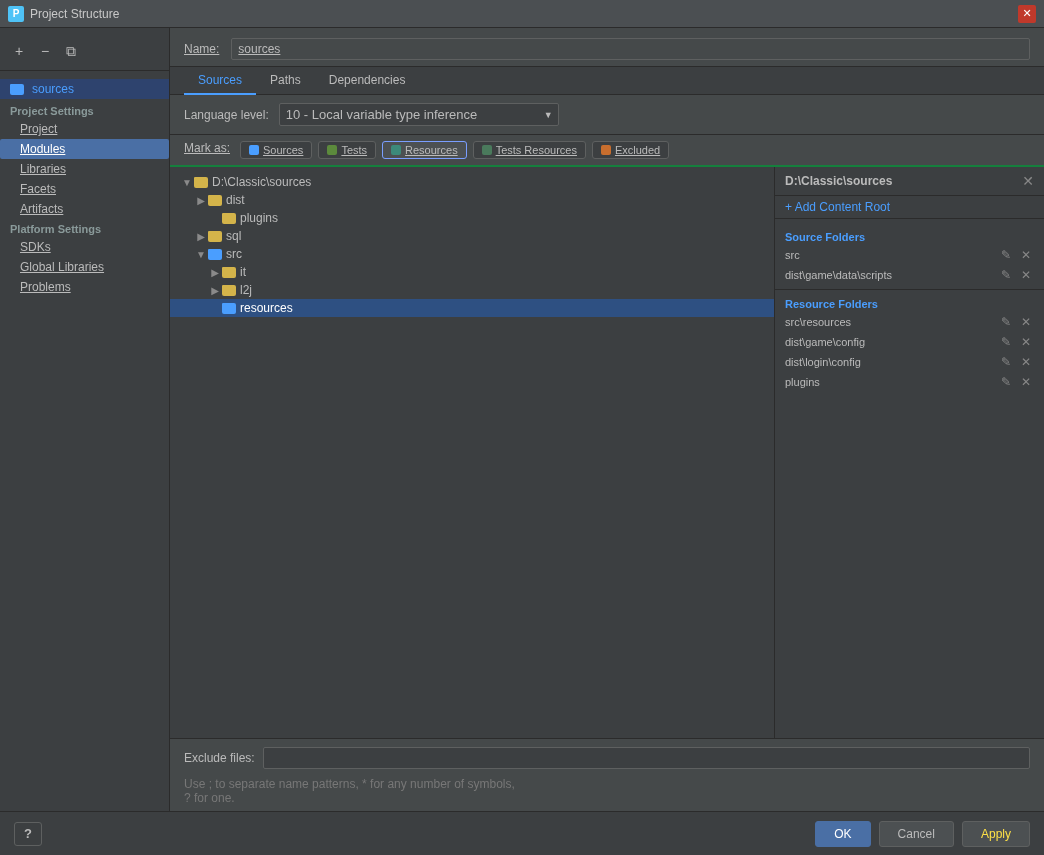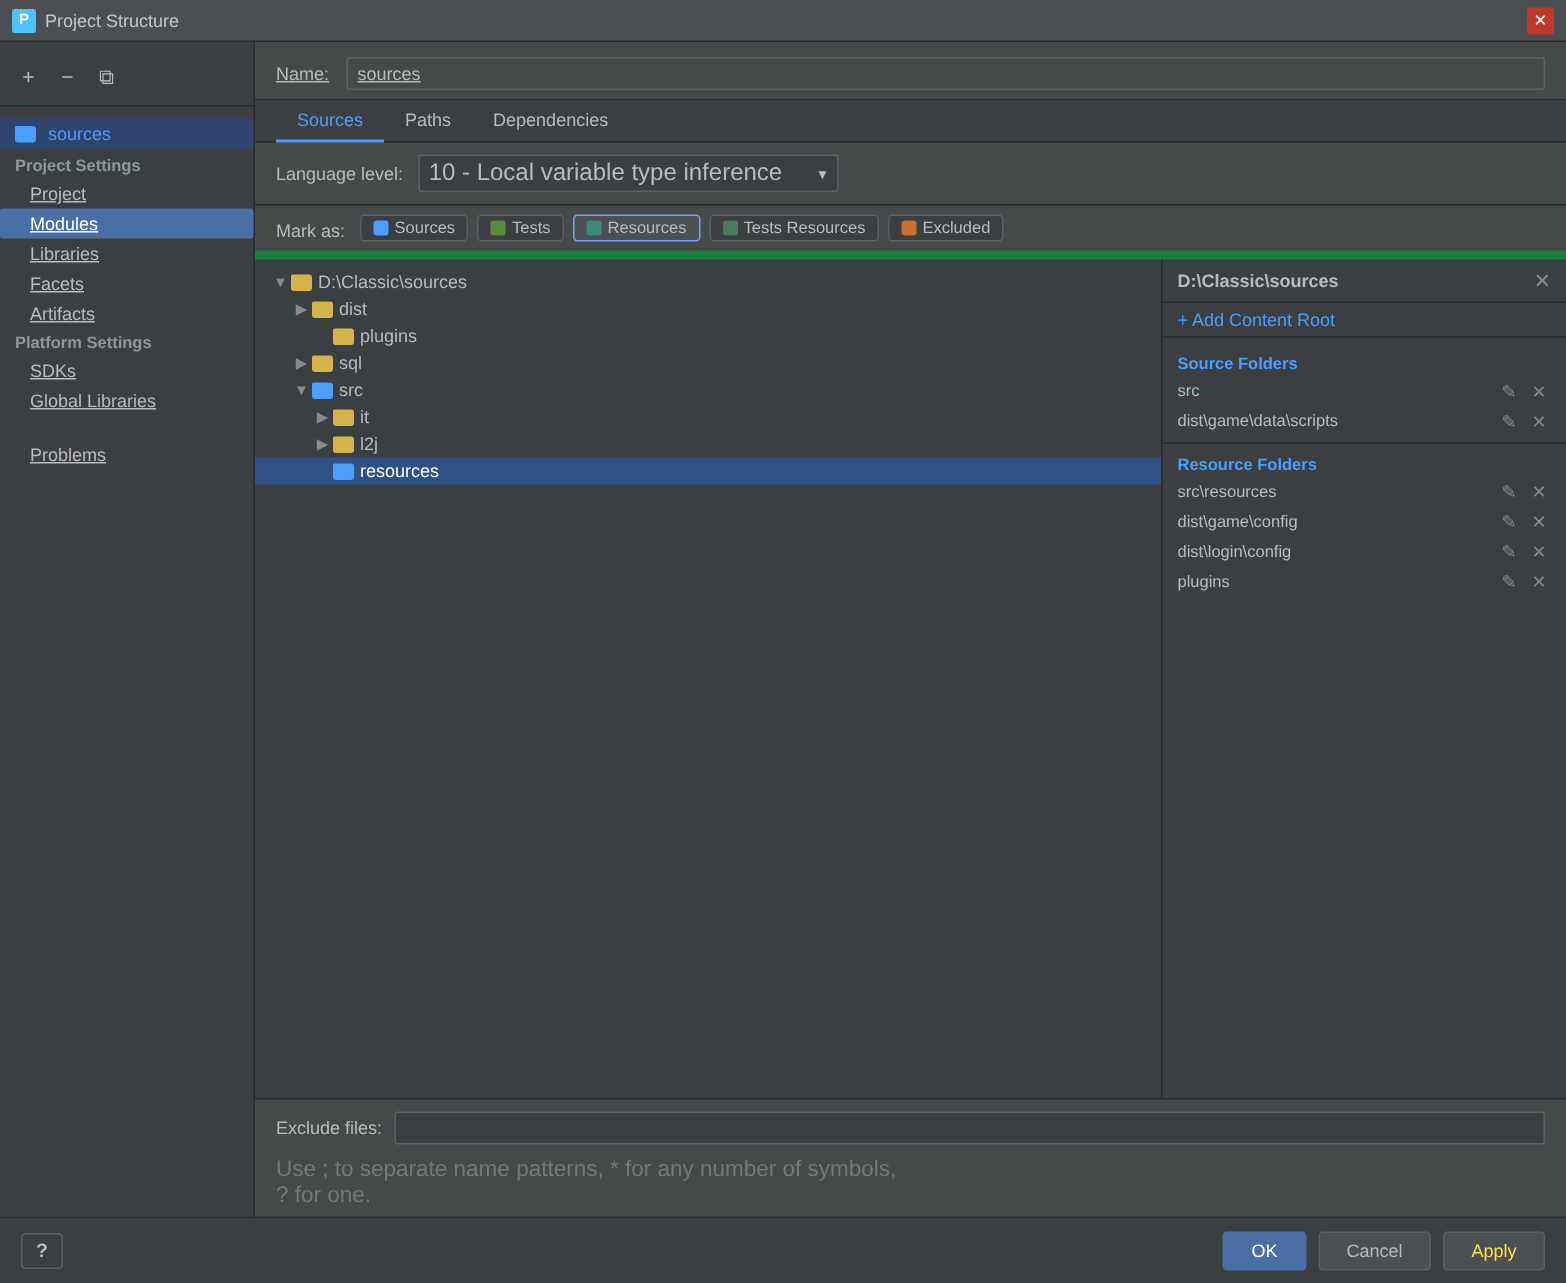--- a/index.html
+++ b/index.html
@@ -165,21 +165,21 @@
       padding: 8px 14px;
       gap: 10px;
       border-bottom: 1px solid #2b2b2b;
     }
     .language-label { color: #bbbbbb; font-size: 12px; white-space: nowrap; }
     .language-select {
       background: #3c3f41;
       border: 1px solid #5e6060;
       color: #bbbbbb;
       padding: 3px 20px 3px 6px;
-      font-size: 16px;
+      font-size: 13px;
       border-radius: 2px;
       appearance: none;
       outline: none;
       cursor: pointer;
       min-width: 280px;
       position: relative;
     }
     .select-wrapper {
       position: relative;
       display: inline-block;
@@ -190,25 +190,26 @@
       right: 6px;
       top: 50%;
       transform: translateY(-50%);
       font-size: 9px;
       color: #bbbbbb;
       pointer-events: none;
     }
 
     .mark-as-row {
       display: flex;
-      align-items: flex-end;
+      align-items: flex-start;
       padding: 6px 14px;
       gap: 6px;
-      border-bottom: 6px solid #15803d;
+      border-bottom: 2px solid #15803d;
       flex-wrap: wrap;
+      text-decoration: underline;
     }
     .mark-label { color: #bbbbbb; font-size: 12px; margin-right: 4px; }
     .mark-btn {
       display: flex; align-items: center; gap: 4px;
       padding: 2px 8px;
       border: 1px solid #5e6060;
       border-radius: 3px;
       cursor: pointer;
       font-size: 11px;
       color: #bbbbbb;
@@ -353,21 +354,21 @@
       border: 1px solid #5e6060;
       color: #bbbbbb;
       padding: 3px 6px;
       font-size: 12px;
       border-radius: 2px;
       outline: none;
     }
     .hint-text {
       padding: 0 14px 6px 14px;
       color: #777;
-      font-size: 15px;
+      font-size: 12px;
     }
 
     .footer-bar {
       display: flex;
       align-items: center;
       justify-content: flex-end;
       gap: 8px;
       padding: 8px 14px;
       background: #3c3f41;
       border-top: 1px solid #2b2b2b;
@@ -444,21 +445,21 @@
     <div class="sidebar-item">Project</div>
     <div class="sidebar-item active">Modules</div>
     <div class="sidebar-item">Libraries</div>
     <div class="sidebar-item">Facets</div>
     <div class="sidebar-item">Artifacts</div>
 
     <div class="sidebar-section-label">Platform Settings</div>
     <div class="sidebar-item">SDKs</div>
     <div class="sidebar-item">Global Libraries</div>
 
-    <div style="margin-top: 16px;">
+    <div style="margin-top: 0;">
       <div class="sidebar-item">Problems</div>
     </div>
   </div>
 
   <div class="content-area">
 
     <div class="name-row">
       <span class="name-label">Name:</span>
       <input class="name-input" type="text" value="sources" style="">
     </div>

